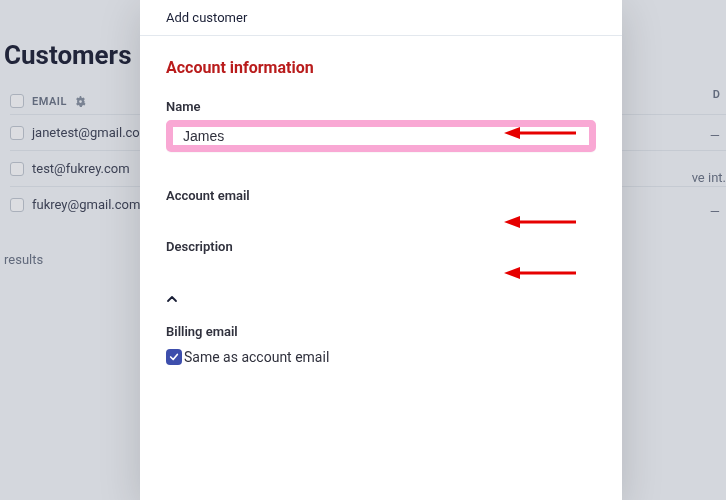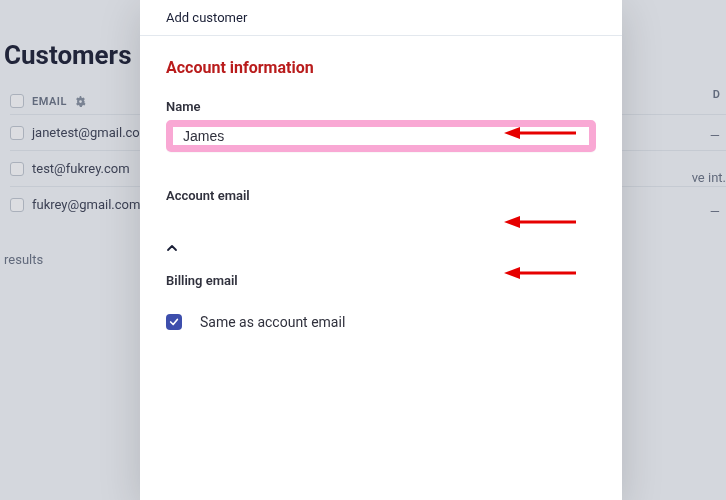--- a/index.html
+++ b/index.html
@@ -28,21 +28,21 @@
 .modal-body::-webkit-scrollbar-thumb { background: #c1c1c1; border-radius: 0; }
 
 .section-title { font-size: 16px; font-weight: 700; color: #b91c1c; margin-bottom: 22px; display: flex; align-items: center; gap: 8px; }
 .field { margin-bottom: 36px; position: relative; }
 .field-label { font-size: 13px; font-weight: 600; color: #30313d; margin-bottom: 6px; display: block; }
 .field-input { width: 100%; height: 32px; border: 7px solid #f9a8d4; border-radius: 5px; padding: 0 10px; font-size: 14px; color: #30313d; background: #fff; box-shadow: 0 1px 1px rgba(0,0,0,0.03); }
 
 .arrow { position: absolute; right: 18px; top: 26px; pointer-events: none; }
 .arrow svg { display: block; }
 
-.checkbox-row { display: flex; align-items: center; gap: 18px; font-size: 14px; color: #30313d; }
+.checkbox-row { display: flex; align-items: center; gap: 2px; font-size: 14px; color: #30313d; }
 .checkbox { width: 16px; height: 16px; background: #3d4eac; border-radius: 4px; display: flex; align-items: center; justify-content: center; }
 .checkbox svg { display: block; }
 
 .caret { width: 12px; height: 12px; display: inline-block; }
 </style>
 </head>
 <body>
 
 <div class="bg">
   <div style="padding-left:10px;">
@@ -101,37 +101,38 @@
       <label class="field-label">Account email</label>
       <span class="arrow">
         <svg width="74" height="16">
             <line x1="14" y1="8" x2="72" y2="8" stroke="#e60000" stroke-width="3"></line>
             <polygon points="0,8 16,2 16,14" fill="#e60000"></polygon>
           </svg>
       </span>
     </div>
 
     <div class="field">
+      <label class="field-label">Description</label>
       <span class="arrow">
         <svg width="74" height="16">
             <line x1="14" y1="8" x2="72" y2="8" stroke="#e60000" stroke-width="3"></line>
             <polygon points="0,8 16,2 16,14" fill="#e60000"></polygon>
           </svg>
       </span>
     </div>
 
     <div class="section-title">
       <span class="caret">
         <svg viewBox="0 0 12 12" width="12" height="12">
             <path d="M2 8 L6 4 L10 8" stroke="#1a1f36" stroke-width="1.8" fill="none" stroke-linecap="round" stroke-linejoin="round"></path>
           </svg>
       </span>
     </div>
 
-    <div class="field" style="margin-bottom:26px">
+    <div class="field" style="margin-bottom:10px">
       <label class="field-label">Billing email</label>
     </div>
 
     <div class="checkbox-row">
       <span class="checkbox">
         <svg width="10" height="10" viewBox="0 0 12 12">
             <path d="M2 6 L5 9 L10 3" stroke="#fff" stroke-width="2" fill="none" stroke-linecap="round" stroke-linejoin="round"></path>
           </svg>
       </span>
       <span>Same as account email</span>

